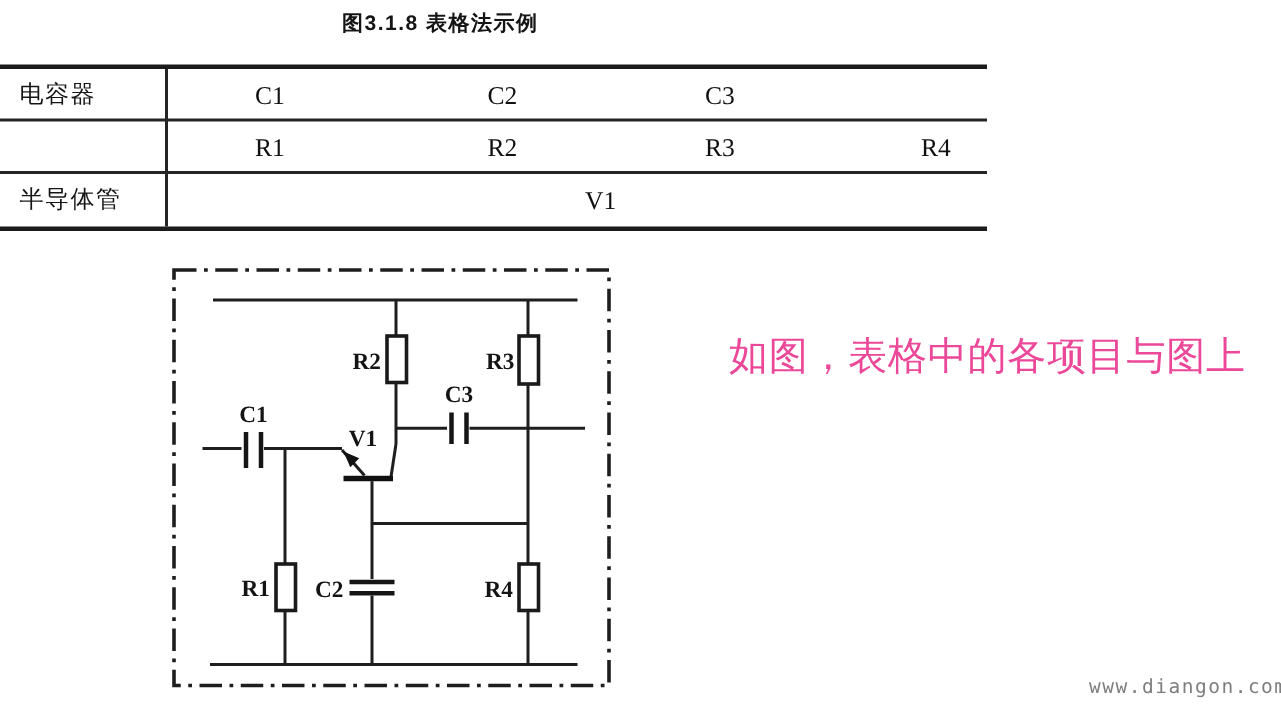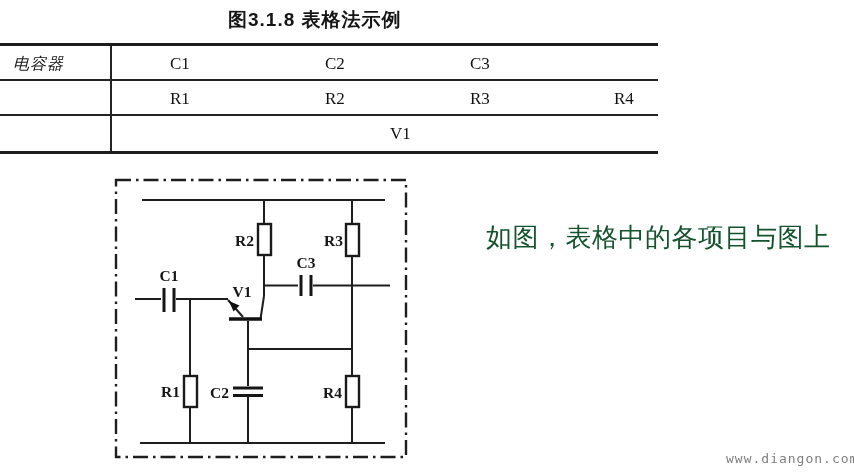--- a/index.html
+++ b/index.html
@@ -12,21 +12,21 @@
     overflow: hidden;
     font-family: "Liberation Serif", serif;
     color: #1a1a1a;
   }
   .fig-title {
     position: absolute;
     left: 228px;
     top: 7px;
     font-family: "Liberation Sans", sans-serif;
     font-weight: bold;
-    font-size: 19px;
+    font-size: 14px;
     letter-spacing: 1px;
     color: #151515;
     white-space: nowrap;
   }
   
   .parts-table {
     position: absolute;
     left: 0;
     top: 43px;
     width: 658px;
@@ -41,21 +41,20 @@
   }
   .pt-row.sep { border-bottom: 2px solid #242424; }
   .pt-header {
     position: absolute;
     left: 13px;
     top: 0;
     font-size: 16px;
     letter-spacing: 1px;
     color: #151515;
     white-space: nowrap;
-    font-style: italic;
   }
   .pt-cell {
     position: absolute;
     top: 0;
     font-size: 17px;
     color: #111111;
     white-space: nowrap;
   }
   .pt-divider {
     position: absolute;
@@ -88,21 +87,21 @@
     fill: #141414;
   }
   
   .caption {
     position: absolute;
     left: 486px;
     top: 216px;
     width: 366px;
     font-size: 26px;
     line-height: 43px;
-    color: #14532d;
+    color: #ec4899;
     letter-spacing: 0.5px;
   }
   .caption .line { white-space: nowrap; }
   .ref-letter {
     font-family: "Liberation Sans", sans-serif;
     font-weight: bold;
     font-size: 25px;
     margin: 0 2px;
   }
   
@@ -131,20 +130,21 @@
       <span class="pt-cell cell-2">C2</span>
       <span class="pt-cell cell-3">C3</span>
     </div>
     <div class="pt-row sep">
       <span class="pt-cell cell-1">R1</span>
       <span class="pt-cell cell-2">R2</span>
       <span class="pt-cell cell-3">R3</span>
       <span class="pt-cell cell-4">R4</span>
     </div>
     <div class="pt-row">
+      <span class="pt-header">半导体管</span>
       <span class="pt-cell cell-v1">V1</span>
     </div>
     <div class="pt-divider"></div>
   </div>
 
   <svg class="circuit-svg" width="306" height="288" viewBox="0 0 306 288" xmlns="http://www.w3.org/2000/svg">
 
     <rect x="4" y="4" width="290" height="277" fill="none" stroke="#1e1e1e" stroke-width="2.4" stroke-dasharray="15 5 2.5 5"></rect>
 
     <path class="wire" d="M30 24 H273"></path>

